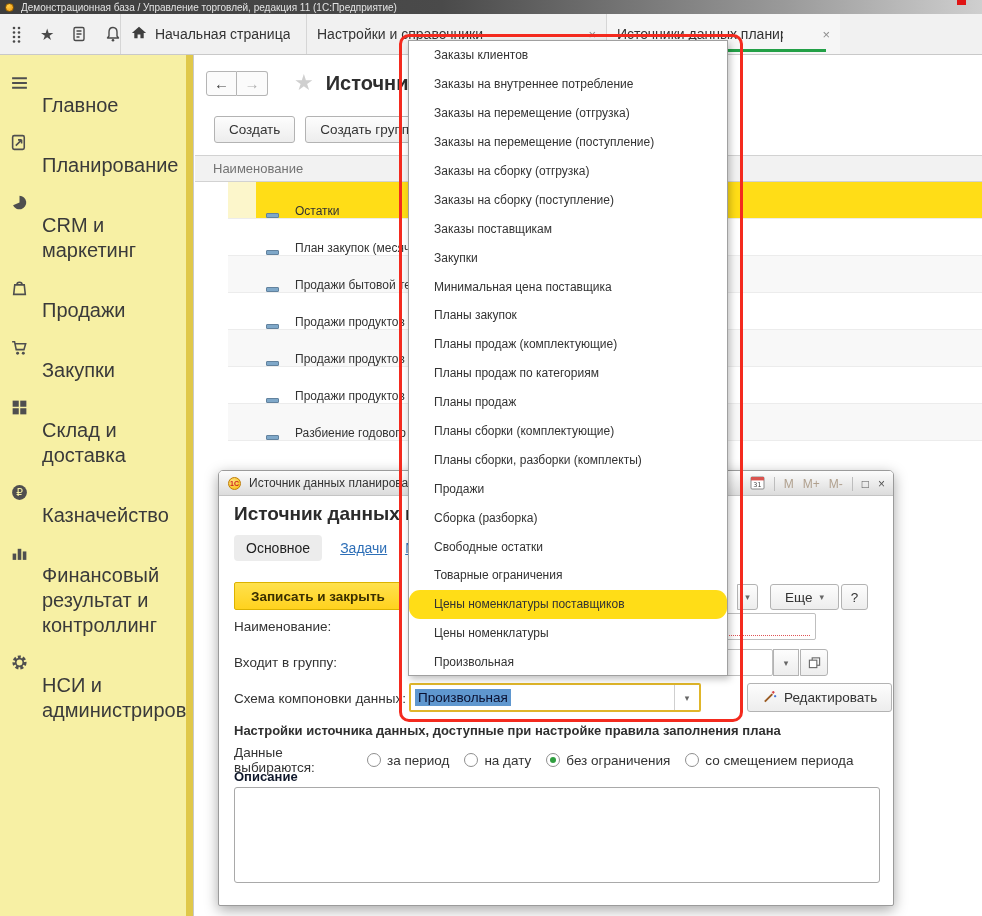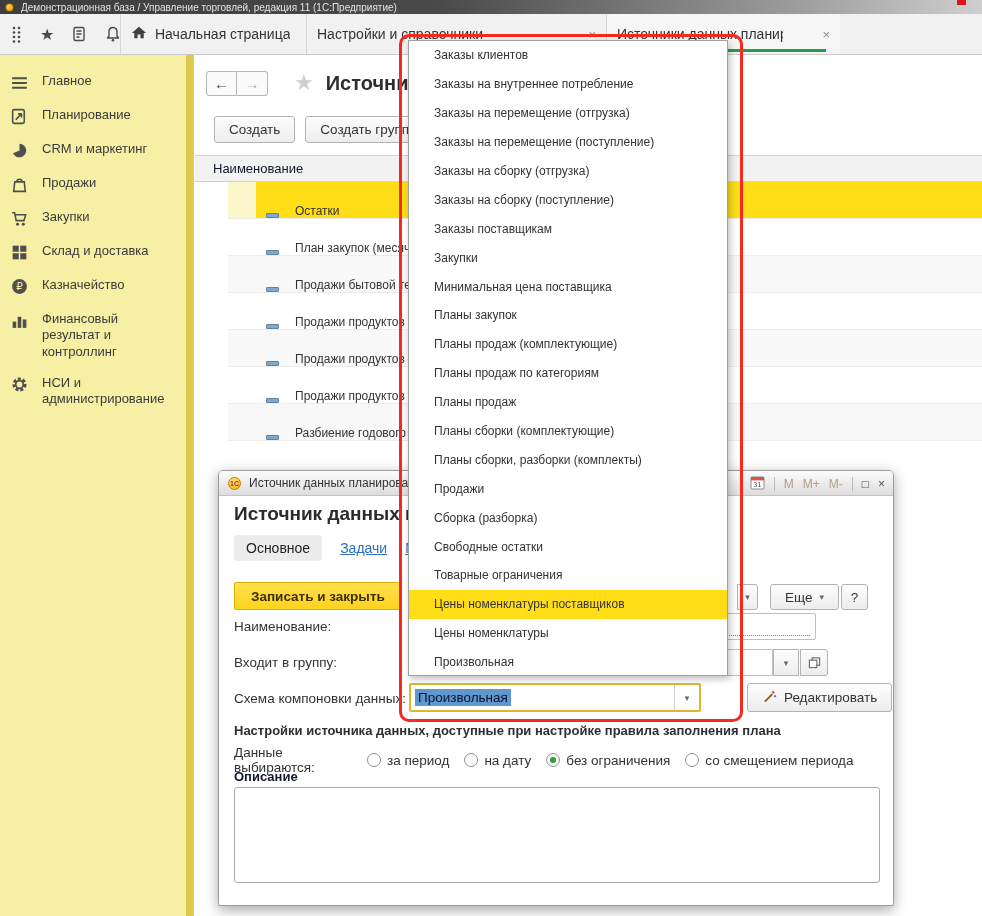--- a/index.html
+++ b/index.html
@@ -28,36 +28,36 @@
   .tab .lbl { white-space:nowrap; overflow:hidden; }
   .tab.second .lbl { width:252px; }
   .tab .x { color:#8d8d8d; font-size:13px; margin-left:8px; }
   .tab.third .underline { position:absolute; left:14px; right:14px; bottom:2px; height:3px; background:#23a047; }
 
   
   .sidebar { position:absolute; left:0; top:55px; width:186px; height:861px; background:#f7f0a4; padding:18px 8px 0 10px; }
   .splitter { position:absolute; left:186px; top:55px; width:8px; height:861px; background:#e0c84a; border-right:1px solid #c9c9c9; }
   .sbitem { display:flex; gap:13px; margin-bottom:15px; align-items:flex-start; cursor:default; }
   .sbitem .sbicon { width:19px; height:19px; flex:none; margin-top:0; color:#4f4f4f; }
-  .sbitem .sblbl { font-size:13px; color:#3a3a3a; line-height:1.25; }
+  .sbitem .sblbl { font-size:20px; color:#3a3a3a; line-height:1.25;margin-top:20px; }
 
   
   .main { position:absolute; left:194px; top:55px; width:788px; height:861px; background:#fff; }
   .navrow { position:absolute; left:12px; top:15px; display:flex; align-items:center; }
   .navbtn { width:31px; height:25px; border:1px solid #b5b5b5; background:#fbfbfb; display:flex; align-items:center; justify-content:center; font-size:15px; }
   .navbtn.back { border-radius:3px 0 0 3px; color:#3d3d3d; }
   .navbtn.fwd { border-radius:0 3px 3px 0; border-left:none; color:#b0b0b0; }
   .fav-star { color:#cfcfcf; font-size:22px; margin:0 12px 0 26px; }
   .main-title { font-size:20px; font-weight:bold; color:#2e2e2e; white-space:nowrap; }
   .btnrow { position:absolute; left:20px; top:61px; display:flex; gap:10px; }
   .btn { height:27px; border:1px solid #b3b3b3; border-radius:3px; background:linear-gradient(#fdfdfd,#ededed);
     font-size:13.5px; color:#333; padding:0 14px; display:flex; align-items:center; white-space:nowrap; }
   .table { position:absolute; left:1px; top:100px; width:787px; }
   .thead { height:27px; background:#f2f2f2; border-top:1px solid #d2d2d2; border-bottom:1px solid #d2d2d2;
-    display:flex; align-items:center; padding-left:18px; font-size:13px; color:#0f172a; }
+    display:flex; align-items:center; padding-left:18px; font-size:13px; color:#737373; }
   .trow { height:37px; display:flex; align-items:flex-end; border-bottom:1px solid #ececec; font-size:12px; color:#333;margin-left:33px; }
   .trow .c1 { width:28px; height:100%; flex:none; }
   .trow .dash { width:13px; height:5px; background:#7fa8c9; border:1px solid #62829e; border-radius:1px; margin:0 16px 0 10px; flex:none; }
   .trow.alt { background:#f8f8f8; }
   .trow.selected { background:#ffdd17; }
   .trow.selected .c1 { background:#fcf6cb; }
 
   
   .dialog { position:absolute; left:218px; top:470px; width:676px; height:436px; background:#fff;
     border:1px solid #9b9b9b; border-radius:5px 5px 2px 2px; box-shadow:0 4px 14px rgba(0,0,0,.35); z-index:10; }
@@ -102,21 +102,21 @@
   .radio { display:flex; align-items:center; gap:6px; }
   .rcirc { width:14px; height:14px; border-radius:50%; border:1px solid #8f8f8f; background:#fff; position:relative; flex:none; }
   .radio.sel .rcirc::after { content:""; position:absolute; left:3px; top:3px; width:6px; height:6px; border-radius:50%; background:#2f9e3f; }
   .desc-label { position:absolute; left:15px; top:298px; font-size:13px; font-weight:bold; color:#0f172a; }
   .desc-area { position:absolute; left:15px; top:316px; width:646px; height:96px; border:1px solid #a9a9a9; border-radius:3px; background:#fff; }
 
   
   .dropdown { position:absolute; left:408px; top:40px; width:320px; height:636px; background:#fff;
     border:1px solid #a0a0a0; box-shadow:2px 3px 7px rgba(0,0,0,.25); z-index:20; display:flex; flex-direction:column; }
   .ditem { height:28.9px; flex:none; display:flex; align-items:center; padding-left:25px; font-size:12px; color:#333; white-space:nowrap; }
-  .ditem.hl { background:#ffdd17; }
+  .ditem.hl { background:#ffdd17;border-radius:11px; }
   .redbox { position:absolute; left:399px; top:34px; width:344px; height:688px; border:3px solid #f42a1e;
     border-radius:10px; z-index:30; pointer-events:none; }
 </style>
 </head>
 <body>
 
 <div class="screen">
 
   <div class="titlebar">
     <span class="applogo"></span>

